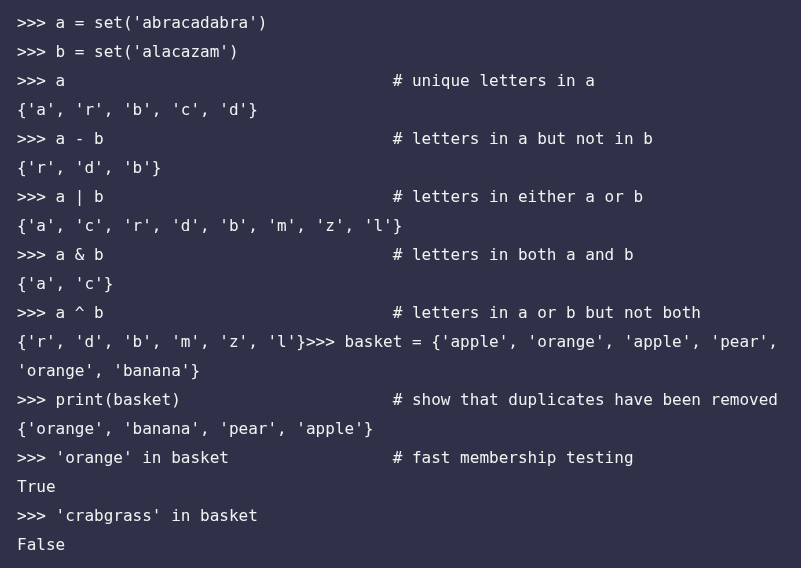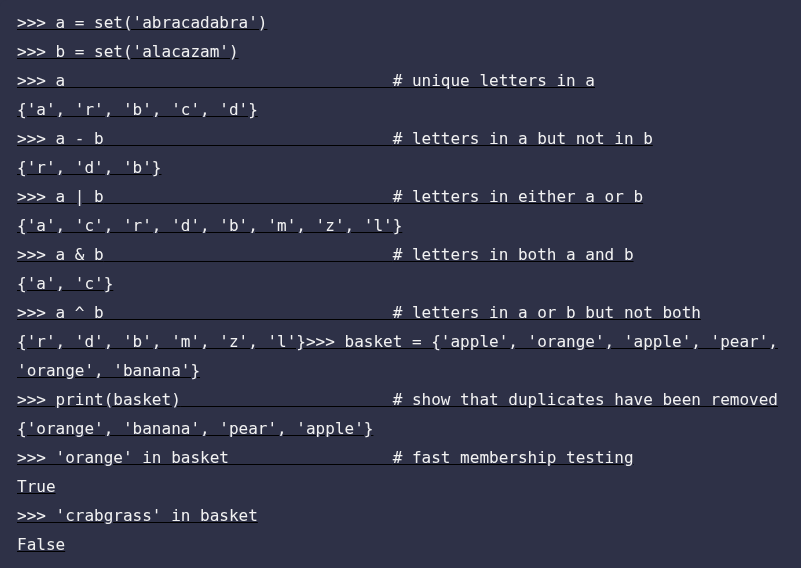--- a/index.html
+++ b/index.html
@@ -13,21 +13,20 @@
     overflow: hidden;
   }
   #code-block {
     width: 801px;
     height: 416px;
     box-sizing: border-box;
     background: #2e3147;
     border-top-left-radius: 7px;
     padding: 8px 3px 0 0;
     position: relative;
-    text-decoration: underline;
   }
   .code-lines {
     font-family: "DejaVu Sans Mono", "Liberation Mono", monospace;
     font-size: 16px;
     line-height: 29px;
     color: #f2f2f2;
     white-space: pre;
     padding-left: 17px;
     letter-spacing: 0px;
     -webkit-font-smoothing: antialiased;

